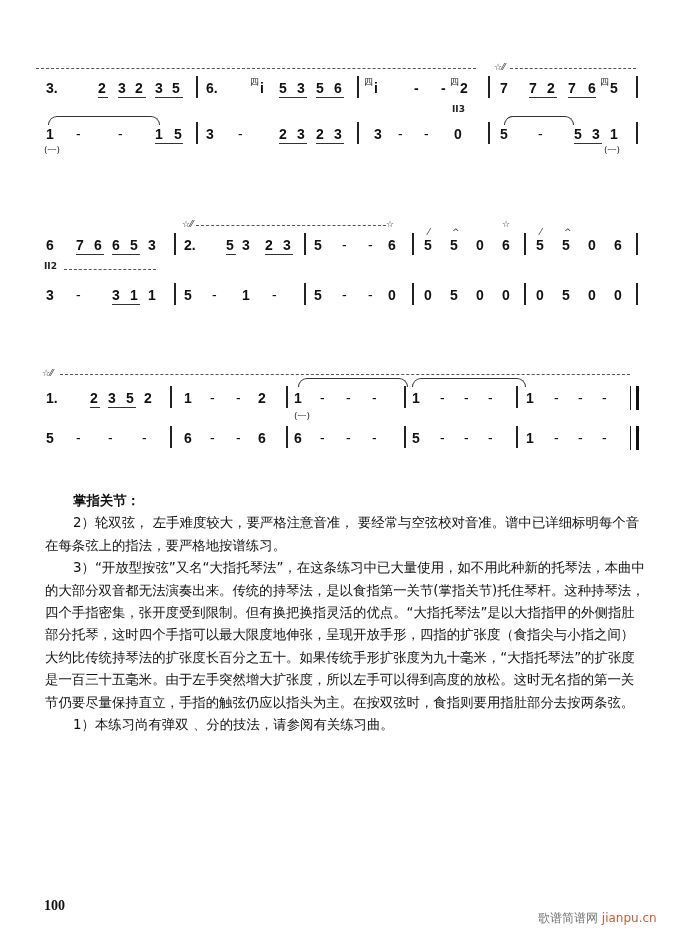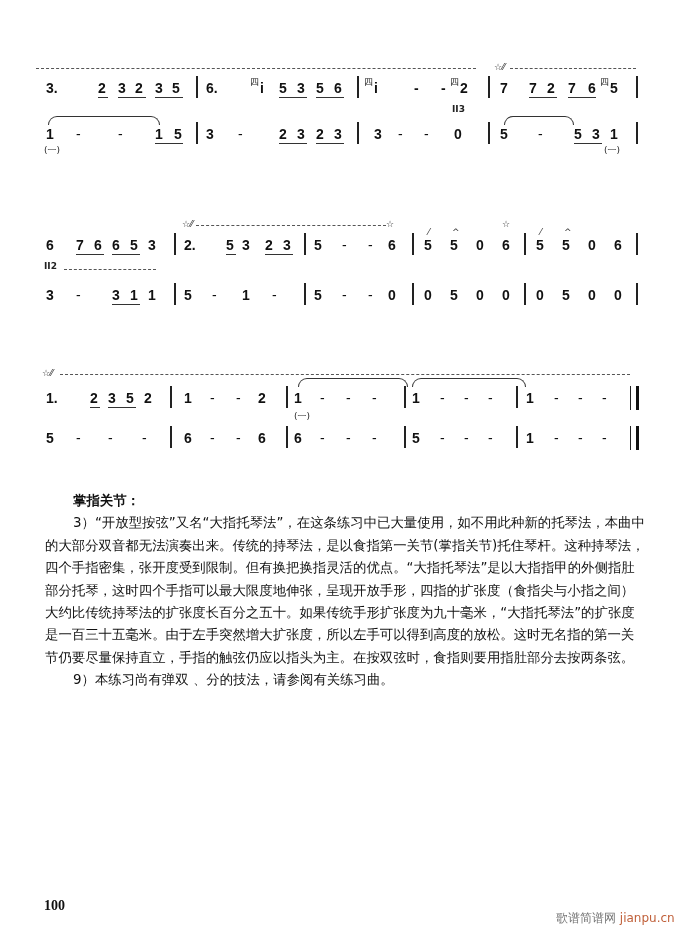--- a/index.html
+++ b/index.html
@@ -14,21 +14,21 @@
   .bar{position:absolute;width:2px;background:#222;}
   .final{position:absolute;width:5px;border-left:1px solid #222;border-right:3px solid #111;}
   .ul{position:absolute;height:0;border-top:1px solid #333;}
   .small{position:absolute;font-size:9px;color:#222;font-family:"DejaVu Sans",sans-serif;}
   .slur{position:absolute;border:1px solid #333;border-bottom:none;border-radius:10px 10px 0 0;height:8px;}
   .text{position:absolute;left:45px;top:490px;width:600px;font-family:"DejaVu Sans",sans-serif;font-size:13.4px;line-height:22.4px;color:#111;}
   .text p{margin:0;}
   .text .head{font-weight:bold;padding-left:28px;}
   .text .ind{text-indent:28px;}
   .pagenum{position:absolute;left:44px;top:898px;font-family:"Liberation Serif",serif;font-weight:bold;font-size:14px;}
-  .wm{position:absolute;left:538px;top:910px;font-family:"DejaVu Sans",sans-serif;font-size:12px;color:#777;margin-left:18px;}
+  .wm{position:absolute;left:538px;top:910px;font-family:"DejaVu Sans",sans-serif;font-size:12px;color:#777;}
   .wm .en{color:#c0603a;}
 </style>
 </head>
 <body>
 
 <div class="score">
 
   <div class="sys" style="top:60px;height:110px;">
     <div class="dash" style="left:0;top:8px;width:440px;"></div>
     <div class="dash" style="left:474px;top:8px;width:126px;"></div>
@@ -252,22 +252,23 @@
       <span class="note light" style="left:518px;">-</span>
       <span class="note light" style="left:542px;">-</span>
       <span class="note light" style="left:566px;">-</span>
       <div class="final" style="left:594px;top:-4px;height:24px;"></div>
     </div>
   </div>
 </div>
 
 <div class="text">
   <p class="head">掌指关节：</p>
+  <p class="ind">2）轮双弦， 左手难度较大，要严格注意音准， 要经常与空弦校对音准。谱中已详细标明每个音在每条弦上的指法，要严格地按谱练习。</p>
   <p class="ind">3）“开放型按弦”又名“大指托琴法”，在这条练习中已大量使用，如不用此种新的托琴法，本曲中的大部分双音都无法演奏出来。传统的持琴法，是以食指第一关节(掌指关节)托住琴杆。这种持琴法，四个手指密集，张开度受到限制。但有换把换指灵活的优点。“大指托琴法”是以大指指甲的外侧指肚部分托琴，这时四个手指可以最大限度地伸张，呈现开放手形，四指的扩张度（食指尖与小指之间）大约比传统持琴法的扩张度长百分之五十。如果传统手形扩张度为九十毫米，“大指托琴法”的扩张度是一百三十五毫米。由于左手突然增大扩张度，所以左手可以得到高度的放松。这时无名指的第一关节仍要尽量保持直立，手指的触弦仍应以指头为主。在按双弦时，食指则要用指肚部分去按两条弦。</p>
-  <p class="ind">9）本练习尚有弹双 、分的技法，请参阅有关练习曲。</p>
+  <p class="ind">1）本练习尚有弹双 、分的技法，请参阅有关练习曲。</p>
 </div>
 
 <div class="pagenum">100</div>
 
 <div class="wm">
   <span>歌谱简谱网</span>
   <span class="en">jianpu.cn</span>
 </div>
 
 </body></html>

